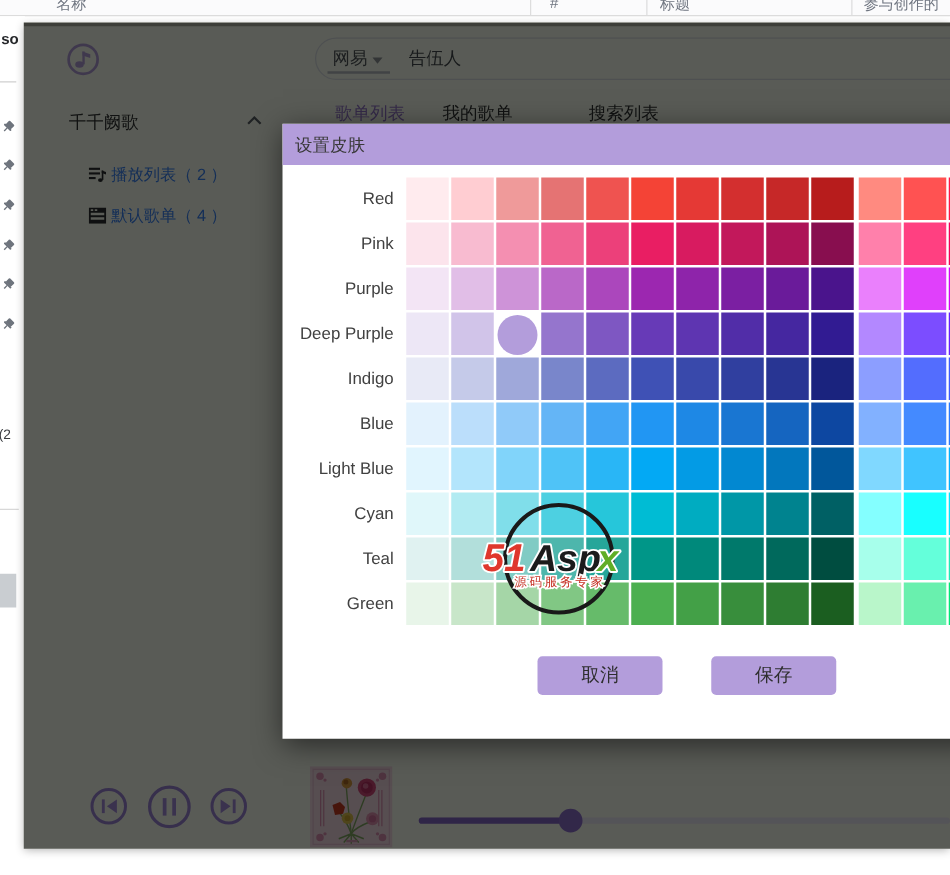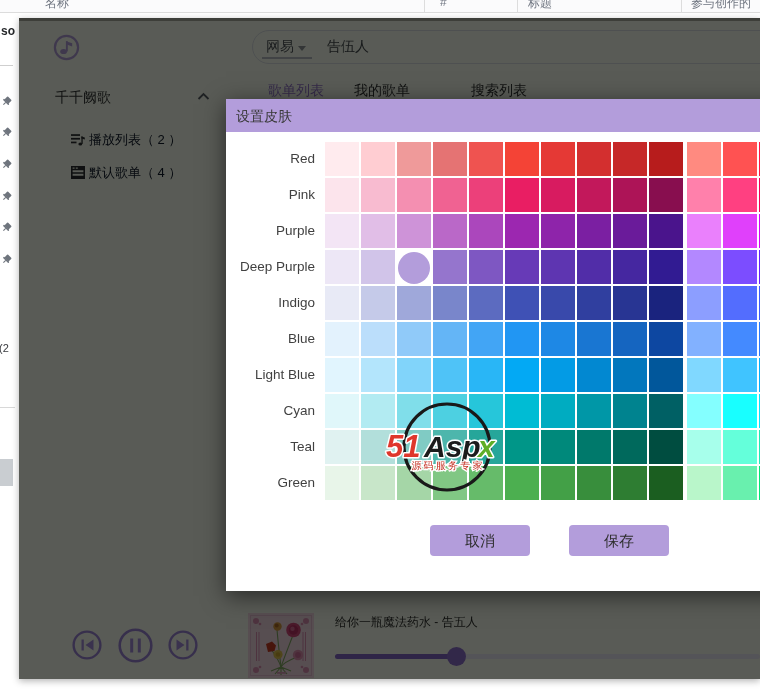--- a/index.html
+++ b/index.html
@@ -20,21 +20,21 @@
 #pill{position:absolute;left:233px;top:12px;width:600px;height:34px;border:1px solid #DCDFE6;border-radius:17px}
 #selword{left:247px;top:20px;font-size:14px;color:#4F535A}
 #caret{left:279px;top:28px;width:0;height:0;border-left:4.5px solid transparent;border-right:4.5px solid transparent;border-top:5px solid #909399}
 #selline{left:243px;top:39px;width:50px;height:1.5px;background:#B8BCC4}
 #qword{left:308px;top:20px;font-size:14px;color:#45494F}
 
 .tab{top:64px;font-size:14px;color:#303133}
 
 #mylist{left:36px;top:71px;font-size:14px;color:#303133}
 #chev{left:178px;top:74px}
-.sitem{font-size:13px;color:#0f172a}
+.sitem{font-size:13px;color:#3b82f6}
 .sico{position:absolute;left:52px}
 
 #songtitle{left:316px;top:596px;font-size:12px;color:#303030}
 #track{position:absolute;left:316px;top:636px;width:425px;height:5px;border-radius:3px;background:#EFEAF8}
 #trackplayed{position:absolute;left:316px;top:636px;width:122px;height:5px;border-radius:3px;background:#8666C8}
 #thumb{position:absolute;left:428px;top:629px;width:19px;height:19px;border-radius:50%;background:#8F6FD0}
 
 #dlg{position:absolute;left:226px;top:99px;width:560px;height:492px;background:#fff;box-shadow:0 5px 22px rgba(0,0,0,0.55);z-index:4;overflow:hidden}
 #dlghead{position:absolute;left:0;top:0;width:100%;height:33px;background:#B39DDB}
 #dlghead span{position:absolute;left:10px;top:9px;font-size:14px;color:#3A3A3A}
@@ -183,21 +183,20 @@
     <circle cx="44.5" cy="15.8" r="2.2" fill="#DE6C97"></circle>
     <path d="M18 31 l6 -2.5 4 4 -1.5 5.5 -6.5 1 z" fill="#C93A24"></path>
     <circle cx="30" cy="41.5" r="4.6" fill="#DFC04C"></circle>
     <circle cx="30" cy="41.5" r="2.3" fill="#CBA42F"></circle>
     <circle cx="29.5" cy="13.5" r="4.2" fill="#D99A42"></circle>
     <circle cx="28.7" cy="12.5" r="2" fill="#B06A28"></circle>
     <circle cx="50" cy="42" r="5.2" fill="#E391B3"></circle>
     <circle cx="50" cy="42" r="2.9" fill="#D26E9B"></circle>
     <rect x="29" y="59" width="9" height="1.8" fill="#D898B5"></rect>
   </svg>
-  <div class="t" id="songtitle">给你一瓶魔法药水 - 告五人</div>
   <div id="track"></div>
     <div id="trackplayed"></div>
     <div id="thumb"></div>
 </div>
 <div id="overlay"></div>
 
 <div id="dlg">
   <div id="dlghead">
       <span>设置皮肤</span>
     </div>

